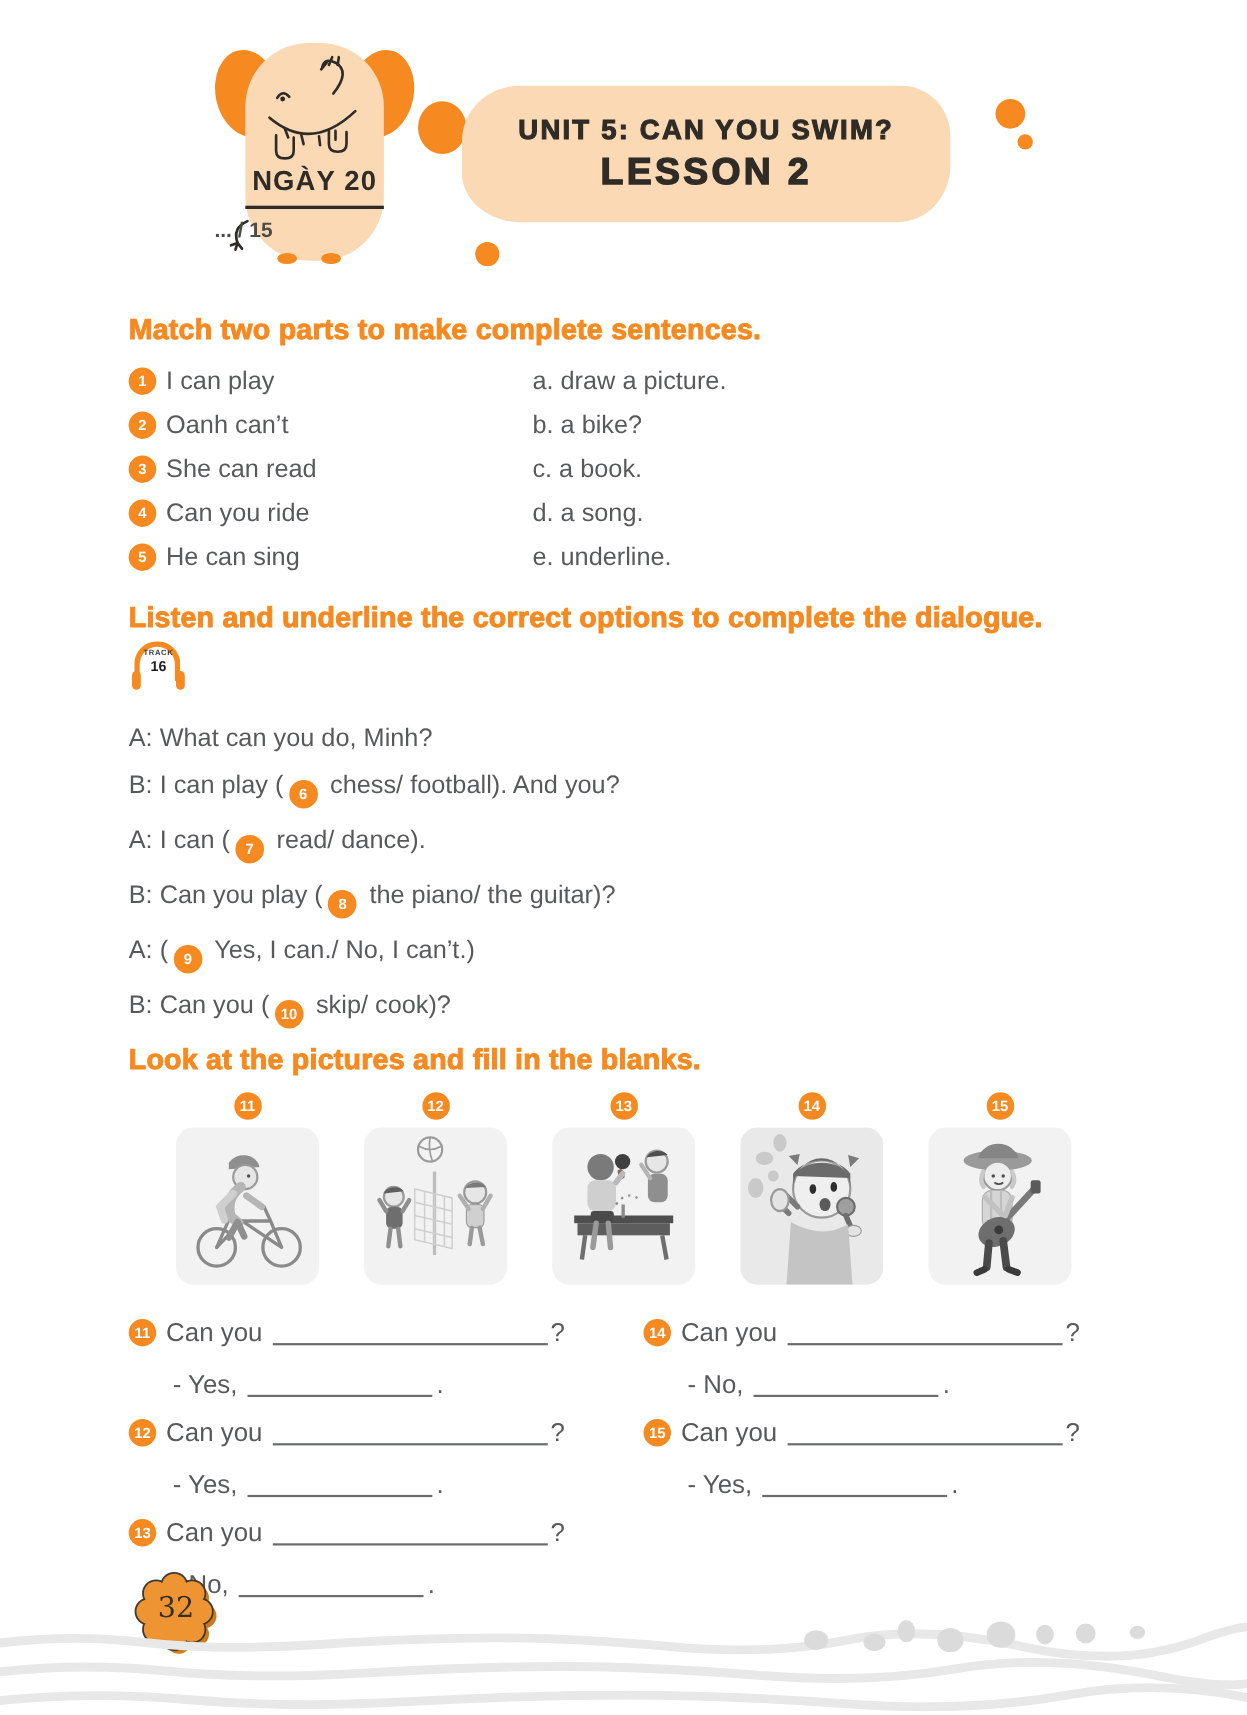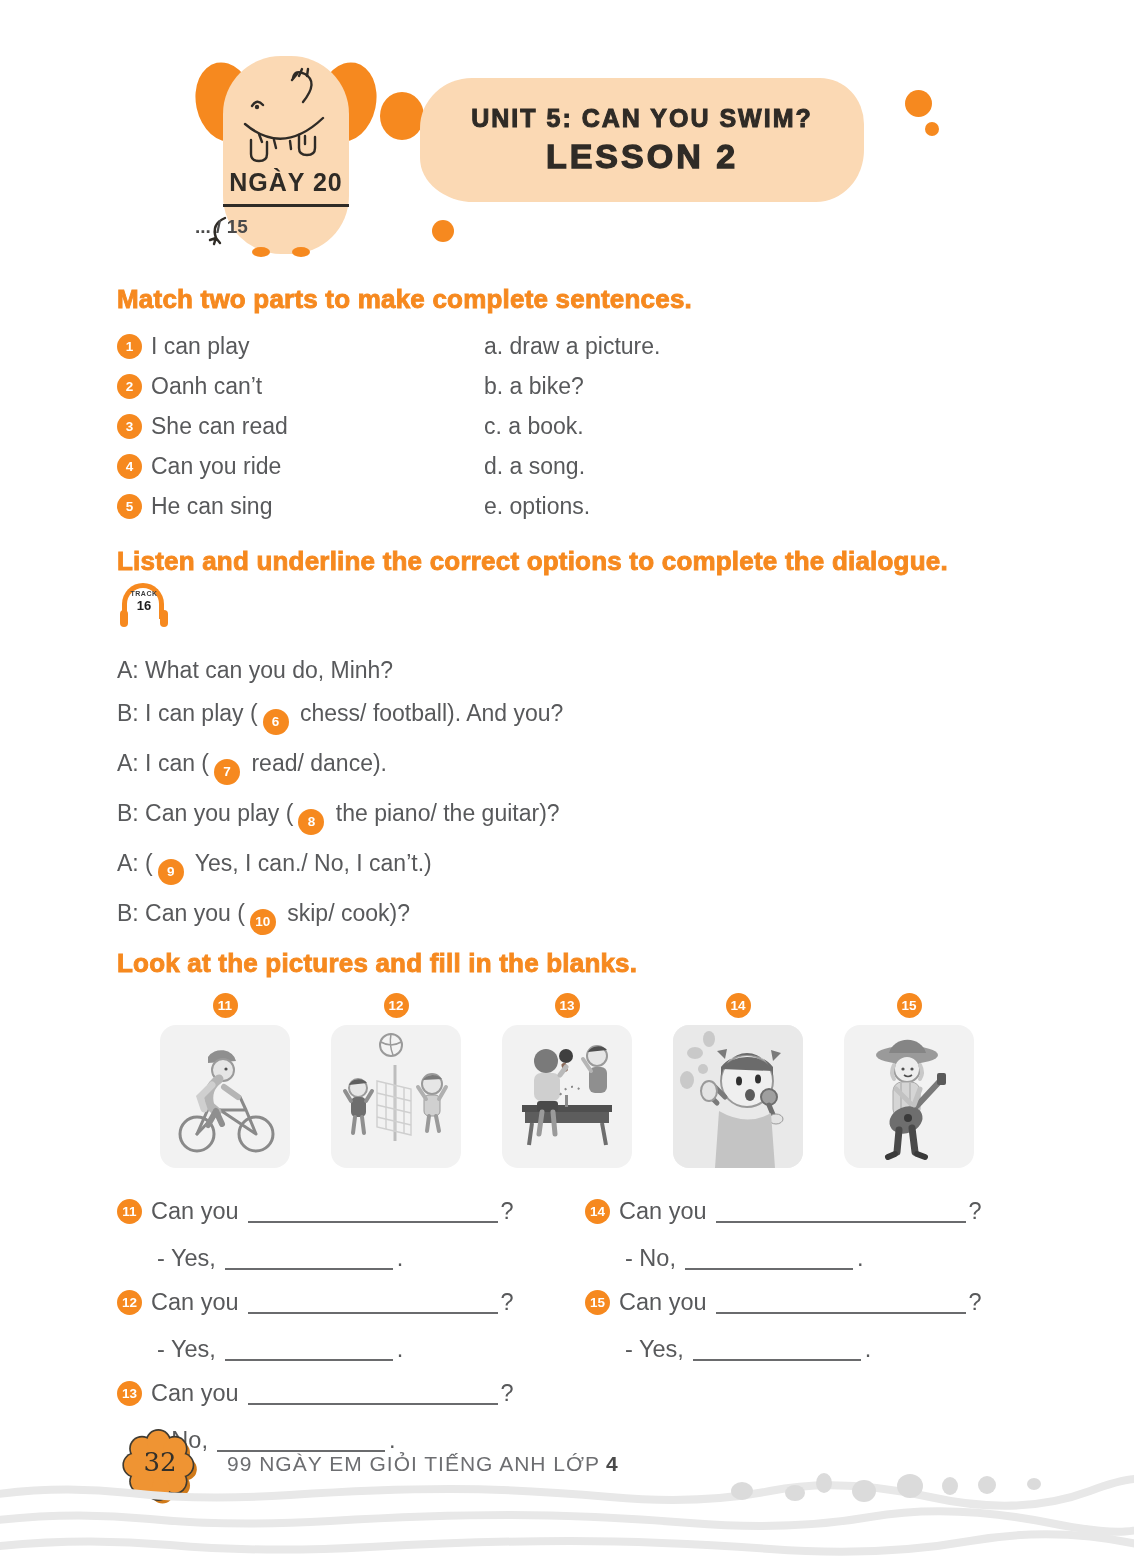--- a/index.html
+++ b/index.html
@@ -6,21 +6,21 @@
     --orange:#F6891F; --peach:#FBD9B4; --ink:#2F2B26; --body:#58595B;
     --card:#F2F2F2; --wave:#E8E8E8; --blank:#6a6b6d;
   }
   *{margin:0;padding:0;box-sizing:border-box;}
   html,body{background:#fff;}
   body{font-family:"Liberation Sans", sans-serif;color:var(--body);}
   .page{position:relative;width:1134px;height:1559px;margin:0 auto;background:#fff;overflow:hidden;
         padding:0 110px 0 117px;}
   
   .hdr{position:relative;height:272px;}
-  .mascot{position:absolute;left:78px;top:40px;width:182px;height:230px;}
+  .mascot{position:absolute;left:78px;top:23px;width:182px;height:230px;}
   .mascot svg{position:absolute;inset:0;}
   .mascot-day{position:absolute;top:128px;width:100%;text-align:center;font-size:25px;font-weight:800;
               color:var(--ink);letter-spacing:1px;}
   .mascot-day span{display:inline-block;border-bottom:3px solid var(--ink);padding:0 6px 7px;}
   .mascot-score{position:absolute;top:176px;width:100%;text-align:left;font-size:19px;font-weight:600;color:#4a4a4a;}
   .banner{position:absolute;left:303px;top:78px;width:444px;height:124px;background:var(--peach);
           border-radius:52px 44px 48px 54px/50px 46px 52px 44px;display:flex;flex-direction:column;
           align-items:center;justify-content:center;gap:4px;}
   .banner .unit{font-size:25px;font-weight:800;color:var(--ink);letter-spacing:2px;-webkit-text-stroke:1px var(--ink);}
   .banner .lesson{font-size:34px;font-weight:800;color:var(--ink);letter-spacing:3px;-webkit-text-stroke:1.3px var(--ink);}
@@ -141,21 +141,21 @@
 
         <div class="match-row">
           <span class="badge">4</span>
           <span class="m-left">Can you ride</span>
           <span class="m-right">d. a song.</span>
         </div>
 
         <div class="match-row">
           <span class="badge">5</span>
           <span class="m-left">He can sing</span>
-          <span class="m-right">e. options.</span>
+          <span class="m-right">e. underline.</span>
         </div>
       </div>
   </section>
 
   <section>
     <h2 class="h-listen">Listen and underline the correct options to complete the dialogue.</h2>
     <div class="track">
       <span class="track-arc"></span>
       <span class="track-pad l"></span>
       <span class="track-pad r"></span>
@@ -411,23 +411,20 @@
           <circle cx="50" cy="80" r="13.5"></circle>
             <circle cx="30.2" cy="71.8" r="13.5"></circle>
             <circle cx="22" cy="52" r="13.5"></circle>
           <circle cx="30.2" cy="32.2" r="13.5"></circle>
             <circle cx="50" cy="24" r="13.5"></circle>
             <circle cx="69.8" cy="32.2" r="13.5"></circle>
         </g>
       </svg>
       <span class="num">32</span>
     </div>
-    <div class="book-title">
-      <span>99 NGÀY EM GIỎI TIẾNG ANH LỚP</span><b>4</b>
-    </div>
   </div>
 
   <svg class="waves" viewBox="0 0 1134 88">
     <g fill="none" stroke="#E8E8E8" stroke-width="8" stroke-linecap="round">
       <path d="M-10,24 Q60,14 130,22 T290,24 T450,18 T610,26 T770,20 T930,26 T1090,20 T1150,24"></path>
       <path d="M-10,50 Q70,40 150,48 T330,50 T510,44 T690,52 T870,46 T1050,52 T1150,46"></path>
       <path d="M-10,76 Q80,66 170,74 T370,76 T570,70 T770,78 T970,70 T1150,76"></path>
     </g>
     <g fill="#DBDBDB">
       <ellipse cx="742" cy="20" rx="11" ry="9"></ellipse>

